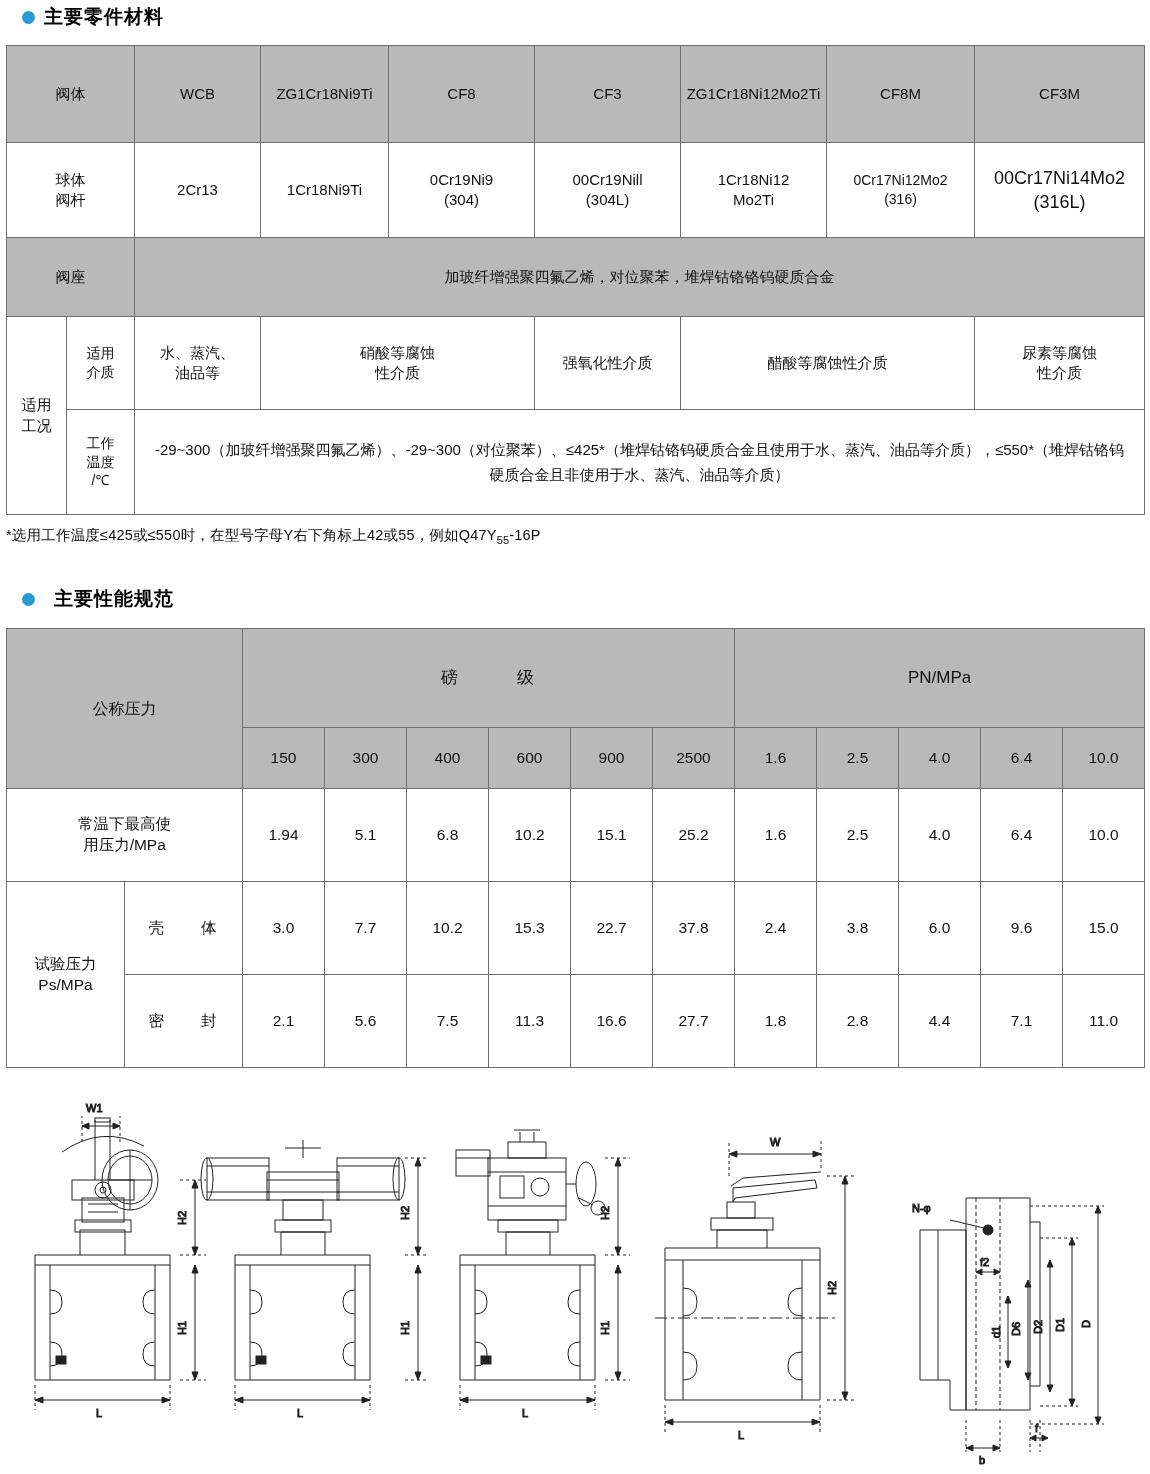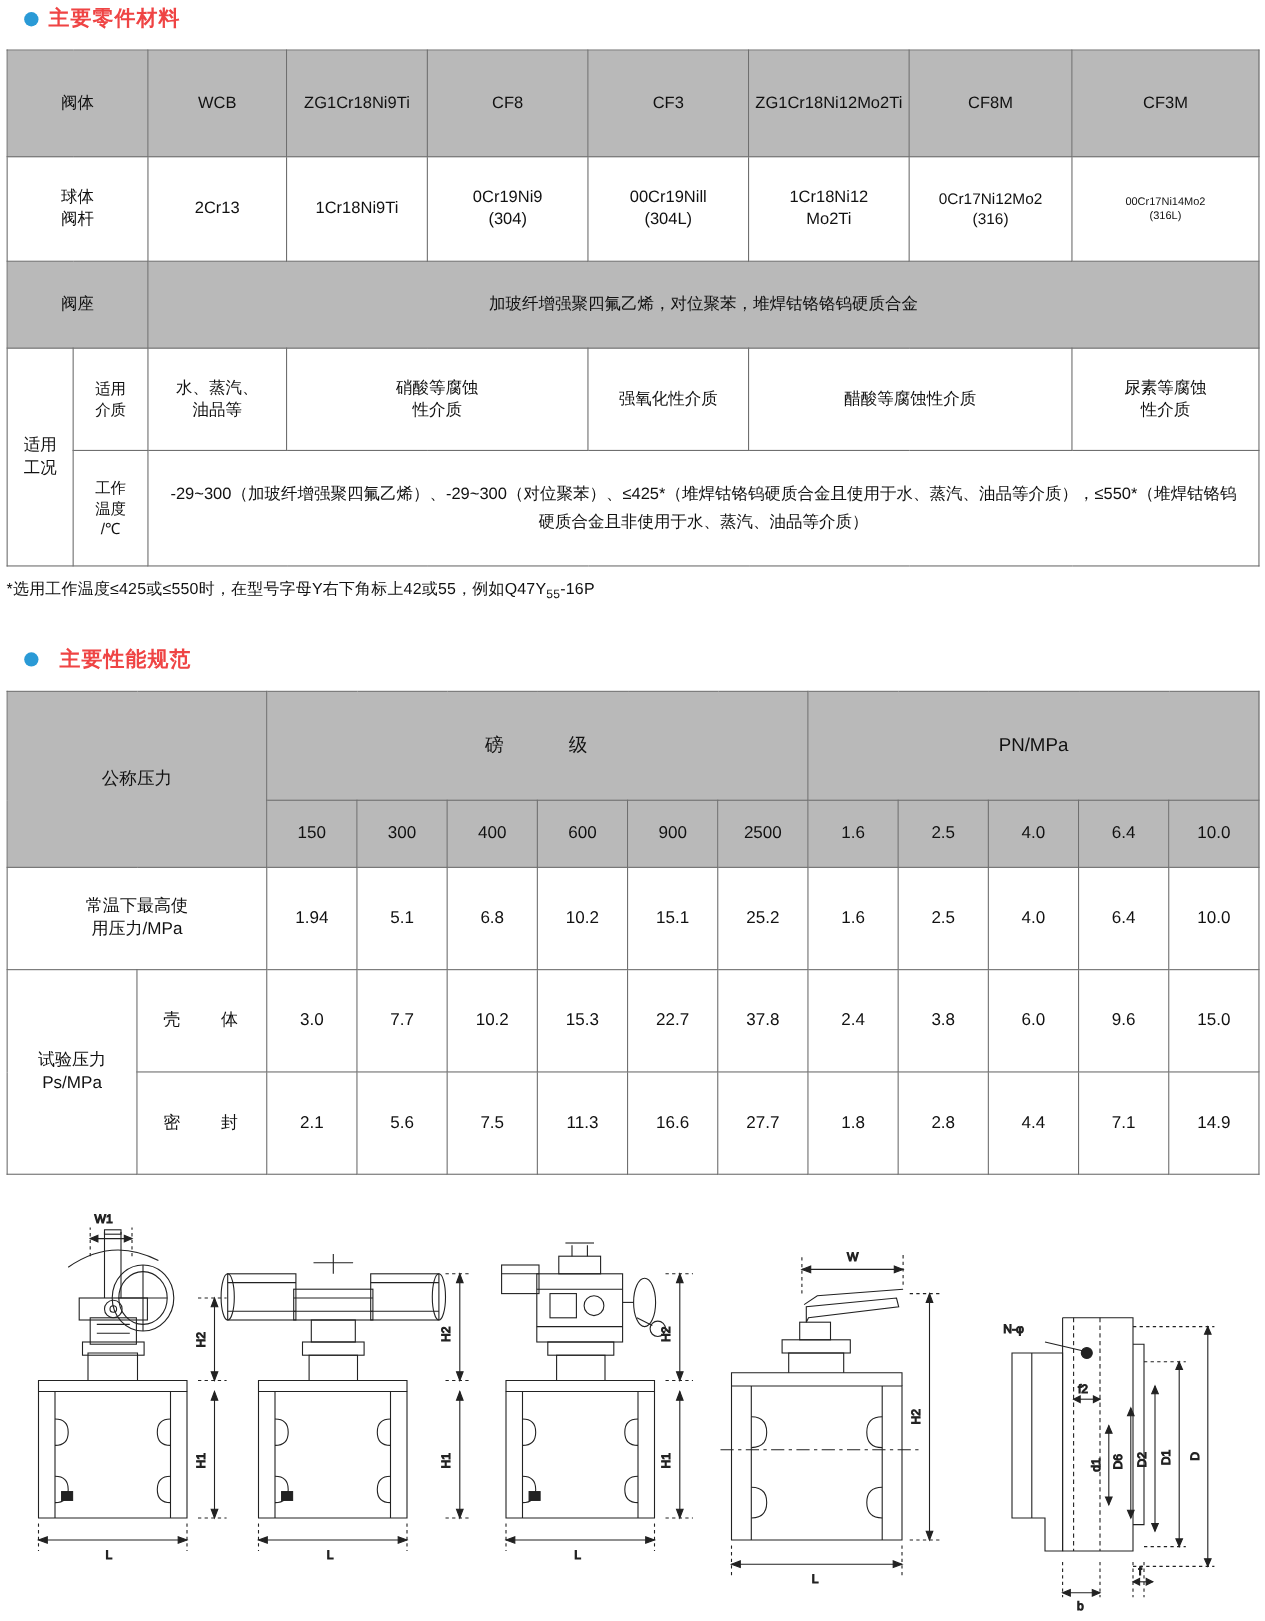--- a/index.html
+++ b/index.html
@@ -19,21 +19,21 @@
     width: 1150px;
     height: 1474px;
     overflow: hidden;
   }
 
   
   .section-title {
     display: flex;
     align-items: center;
     gap: 9px;
-    color: #ef4444;
+    color: #000000;
     font-size: 19px;
     font-weight: bold;
     letter-spacing: 1px;
   }
   .bullet {
     width: 13px;
     height: 13px;
     border-radius: 50%;
     background: #2a9ad6;
     display: inline-block;
@@ -146,21 +146,21 @@
         <td class="white" style="white-space:pre-line;">2Cr13</td>
         <td class="white" style="white-space:pre-line;">1Cr18Ni9Ti</td>
         <td class="white" style="white-space:pre-line;">0Cr19Ni9
 (304)</td>
         <td class="white" style="white-space:pre-line;">00Cr19Nill
 (304L)</td>
         <td class="white" style="white-space:pre-line;">1Cr18Ni12
 Mo2Ti</td>
         <td class="white" style="white-space:pre-line;font-size:14px;margin-top:23px;">0Cr17Ni12Mo2
 (316)</td>
-        <td class="white" style="white-space:pre-line;font-size:10px;">00Cr17Ni14Mo2
+        <td class="white" style="white-space:pre-line;font-size:18px;">00Cr17Ni14Mo2
 (316L)</td>
       </tr>
 
       <tr>
         <td class="grey" colspan="2" style="height:70px;">阀座</td>
         <td class="grey" colspan="7">加玻纤增强聚四氟乙烯，对位聚苯，堆焊钴铬铬钨硬质合金</td>
       </tr>
 
       <tr>
         <td class="white" rowspan="2" style="white-space:pre-line;">适用
@@ -269,21 +269,21 @@
         <td class="white">2.1</td>
         <td class="white">5.6</td>
         <td class="white">7.5</td>
         <td class="white">11.3</td>
         <td class="white">16.6</td>
         <td class="white">27.7</td>
         <td class="white">1.8</td>
         <td class="white">2.8</td>
         <td class="white">4.4</td>
         <td class="white">7.1</td>
-        <td class="white">14.9</td>
+        <td class="white">11.0</td>
       </tr>
     </tbody>
   </table>
 
   <div id="drawings">
     <svg width="1150" height="400" viewBox="0 0 1150 400" xmlns="http://www.w3.org/2000/svg">
       <g fill="none" stroke="#222" stroke-width="1">
 
         <g transform="translate(20,10)">
 

